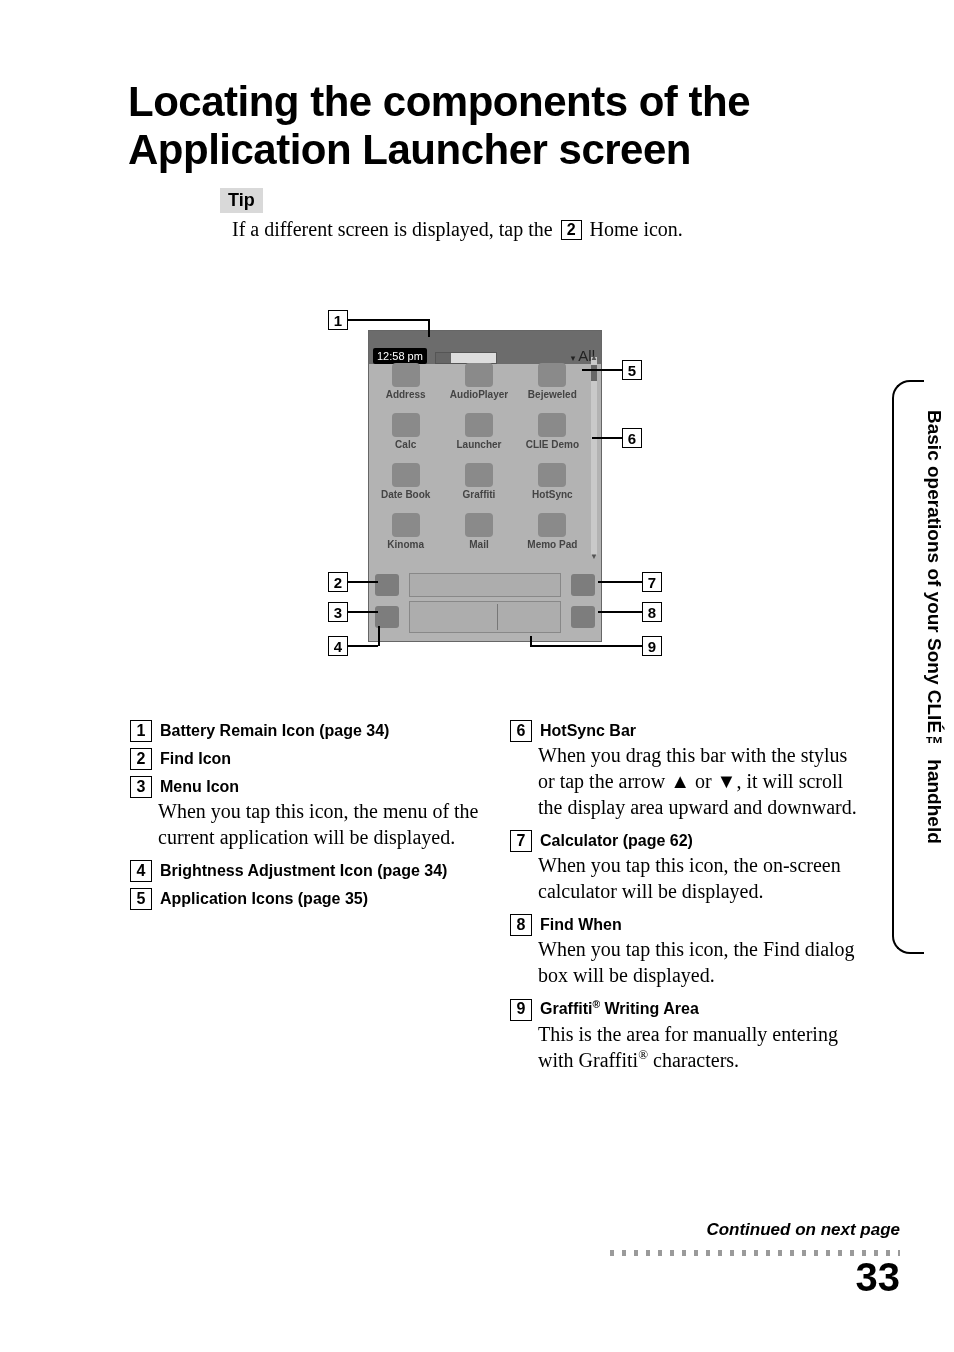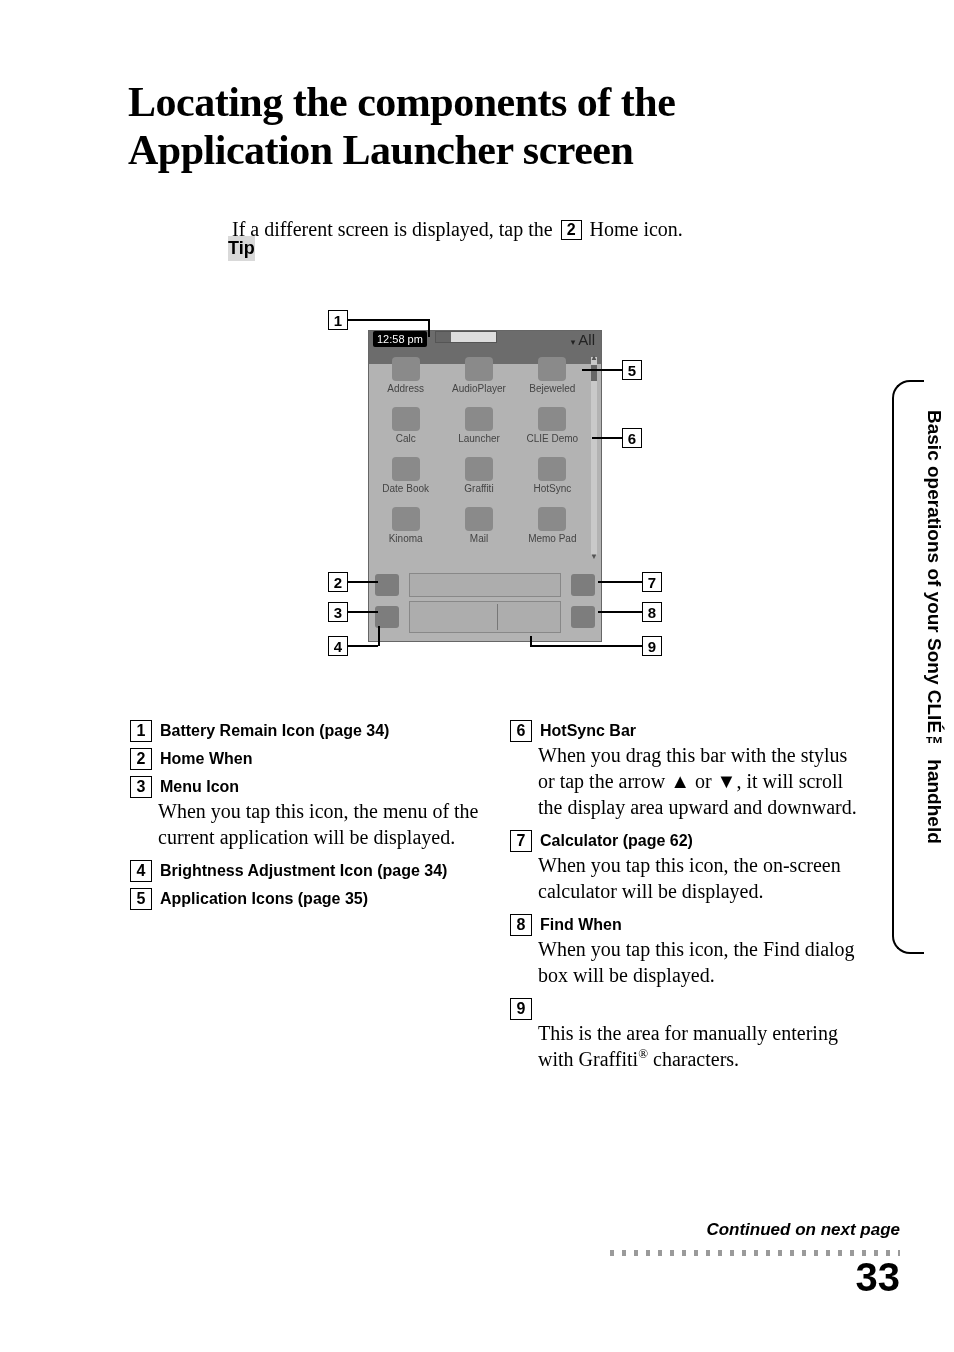--- a/index.html
+++ b/index.html
@@ -1,37 +1,37 @@
 <!DOCTYPE html>
 <html><head>
 <meta charset="utf-8">
 <style>
   @page { size: 954px 1352px; margin: 0; }
   html, body { margin: 0; padding: 0; background: #fff; }
   body { width: 954px; height: 1352px; font-family: "Times New Roman", Times, serif; color: #000; position: relative; }
   .page { position: relative; width: 954px; height: 1352px; }
 
-  .title { position: absolute; left: 128px; top: 78px; width: 720px; font-family: Liberation Serif, serif; font-weight: 900; font-size: 42px; line-height: 1.15; letter-spacing: -0.5px; }
-
-  .tip-box { position: absolute; left: 228px; top: 188px; background: #d9d9d9; padding: 2px 0; font-family: Arial, Helvetica, sans-serif; font-weight: 700; font-size: 18px; margin-top: 48px; }
+  .title { position: absolute; left: 128px; top: 78px; width: 720px; font-family: Liberation Sans, sans-serif; font-weight: 900; font-size: 42px; line-height: 1.15; letter-spacing: -0.5px; }
+
+  .tip-box { position: absolute; left: 220px; top: 188px; background: #d9d9d9; padding: 2px 8px; font-family: Arial, Helvetica, sans-serif; font-weight: 700; font-size: 18px; }
   .tip-text { position: absolute; left: 232px; top: 218px; font-size: 20px; font-family: "Times New Roman", Times, serif; text-align: right; }
   .tip-text .boxnum { display: inline-block; border: 1.5px solid #000; padding: 0 5px; font-family: Arial, Helvetica, sans-serif; font-size: 16px; font-weight: 700; line-height: 18px; vertical-align: 1px; margin: 0 3px; }
 
   
   .diagram { position: absolute; left: 320px; top: 300px; width: 350px; height: 360px; }
   .screenshot { position: absolute; left: 48px; top: 30px; width: 232px; height: 310px; background: #b3b3b3; border: 1px solid #666; }
-  .topbar { position: absolute; left: 0; top: 0; right: 0; height: 33px; background: #6c6c6c; display: flex; align-items: flex-start; }
+  .topbar { position: absolute; left: 0; top: 0; right: 0; height: 33px; background: #6c6c6c; display: flex; align-items: flex-end; }
   .clock { background: #000; color: #fff; font-family: Arial, sans-serif; font-size: 11px; padding: 2px 4px; border-radius: 2px; margin-left: 4px; }
   .bat-outline { width: 60px; height: 10px; border: 1px solid #555; background: #ddd; margin-left: 8px; position: relative; }
   .bat-fill { position: absolute; left: 0; top: 0; bottom: 0; width: 15px; background: #666; }
   .all { margin-left: auto; margin-right: 6px; color: #222; font-size: 15px; font-family: Arial, sans-serif; }
   .all::before { content: "▾"; margin-right: 3px; font-size: 9px; }
 
   .apps { position: absolute; left: 0; top: 24px; right: 12px; display: grid; grid-template-columns: repeat(3, 1fr); grid-auto-rows: 50px; row-gap: 0; }
-  .app { display: flex; flex-direction: column; align-items: center; justify-content: flex-start; }
+  .app { display: flex; flex-direction: column; align-items: center; justify-content: center; font-weight: bold; }
   .app .ic { width: 28px; height: 24px; background: #8a8a8a; border-radius: 4px; margin-top: 2px; }
   .app .lbl { font-family: Arial, sans-serif; font-size: 10px; color: #444; margin-top: 2px; text-align: center; }
 
   
   .scrollbar { position: absolute; right: 4px; top: 26px; width: 6px; height: 198px; background: #c9c9c9; }
   .scrollbar .thumb { position: absolute; top: 8px; left: 0; right: 0; height: 16px; background: #666; }
   .scrollbar .arrow-up { position: absolute; top: -4px; left: -1px; font-size: 8px; color: #555; }
   .scrollbar .arrow-dn { position: absolute; bottom: -6px; left: -1px; font-size: 8px; color: #555; }
 
   
@@ -190,21 +190,21 @@
 
   <div class="cols">
     <div class="col">
       <div class="item-head">
           <span class="num">1</span>
           <span class="head-text">Battery Remain Icon (page 34)</span>
         </div>
 
       <div class="item-head">
           <span class="num">2</span>
-          <span class="head-text">Home When</span>
+          <span class="head-text">Find Icon</span>
         </div>
 
       <div class="item-head">
           <span class="num">3</span>
           <span class="head-text">Menu Icon</span>
         </div>
       <div class="body-text">When you tap this icon, the menu of the current application will be displayed.</div>
 
       <div class="item-head">
           <span class="num">4</span>
@@ -231,20 +231,21 @@
       <div class="body-text">When you tap this icon, the on-screen calculator will be displayed.</div>
 
       <div class="item-head">
           <span class="num">8</span>
           <span class="head-text">Find When</span>
         </div>
       <div class="body-text">When you tap this icon, the Find dialog box will be displayed.</div>
 
       <div class="item-head">
           <span class="num">9</span>
+          <span class="head-text">Graffiti<span class="sup">®</span> Writing Area</span>
         </div>
       <div class="body-text">This is the area for manually entering with Graffiti<span class="sup">®</span> characters.</div>
     </div>
   </div>
 
   <div class="continued">Continued on next page</div>
   <div class="dots"></div>
   <div class="pagenum">33</div>
 
 </div>

